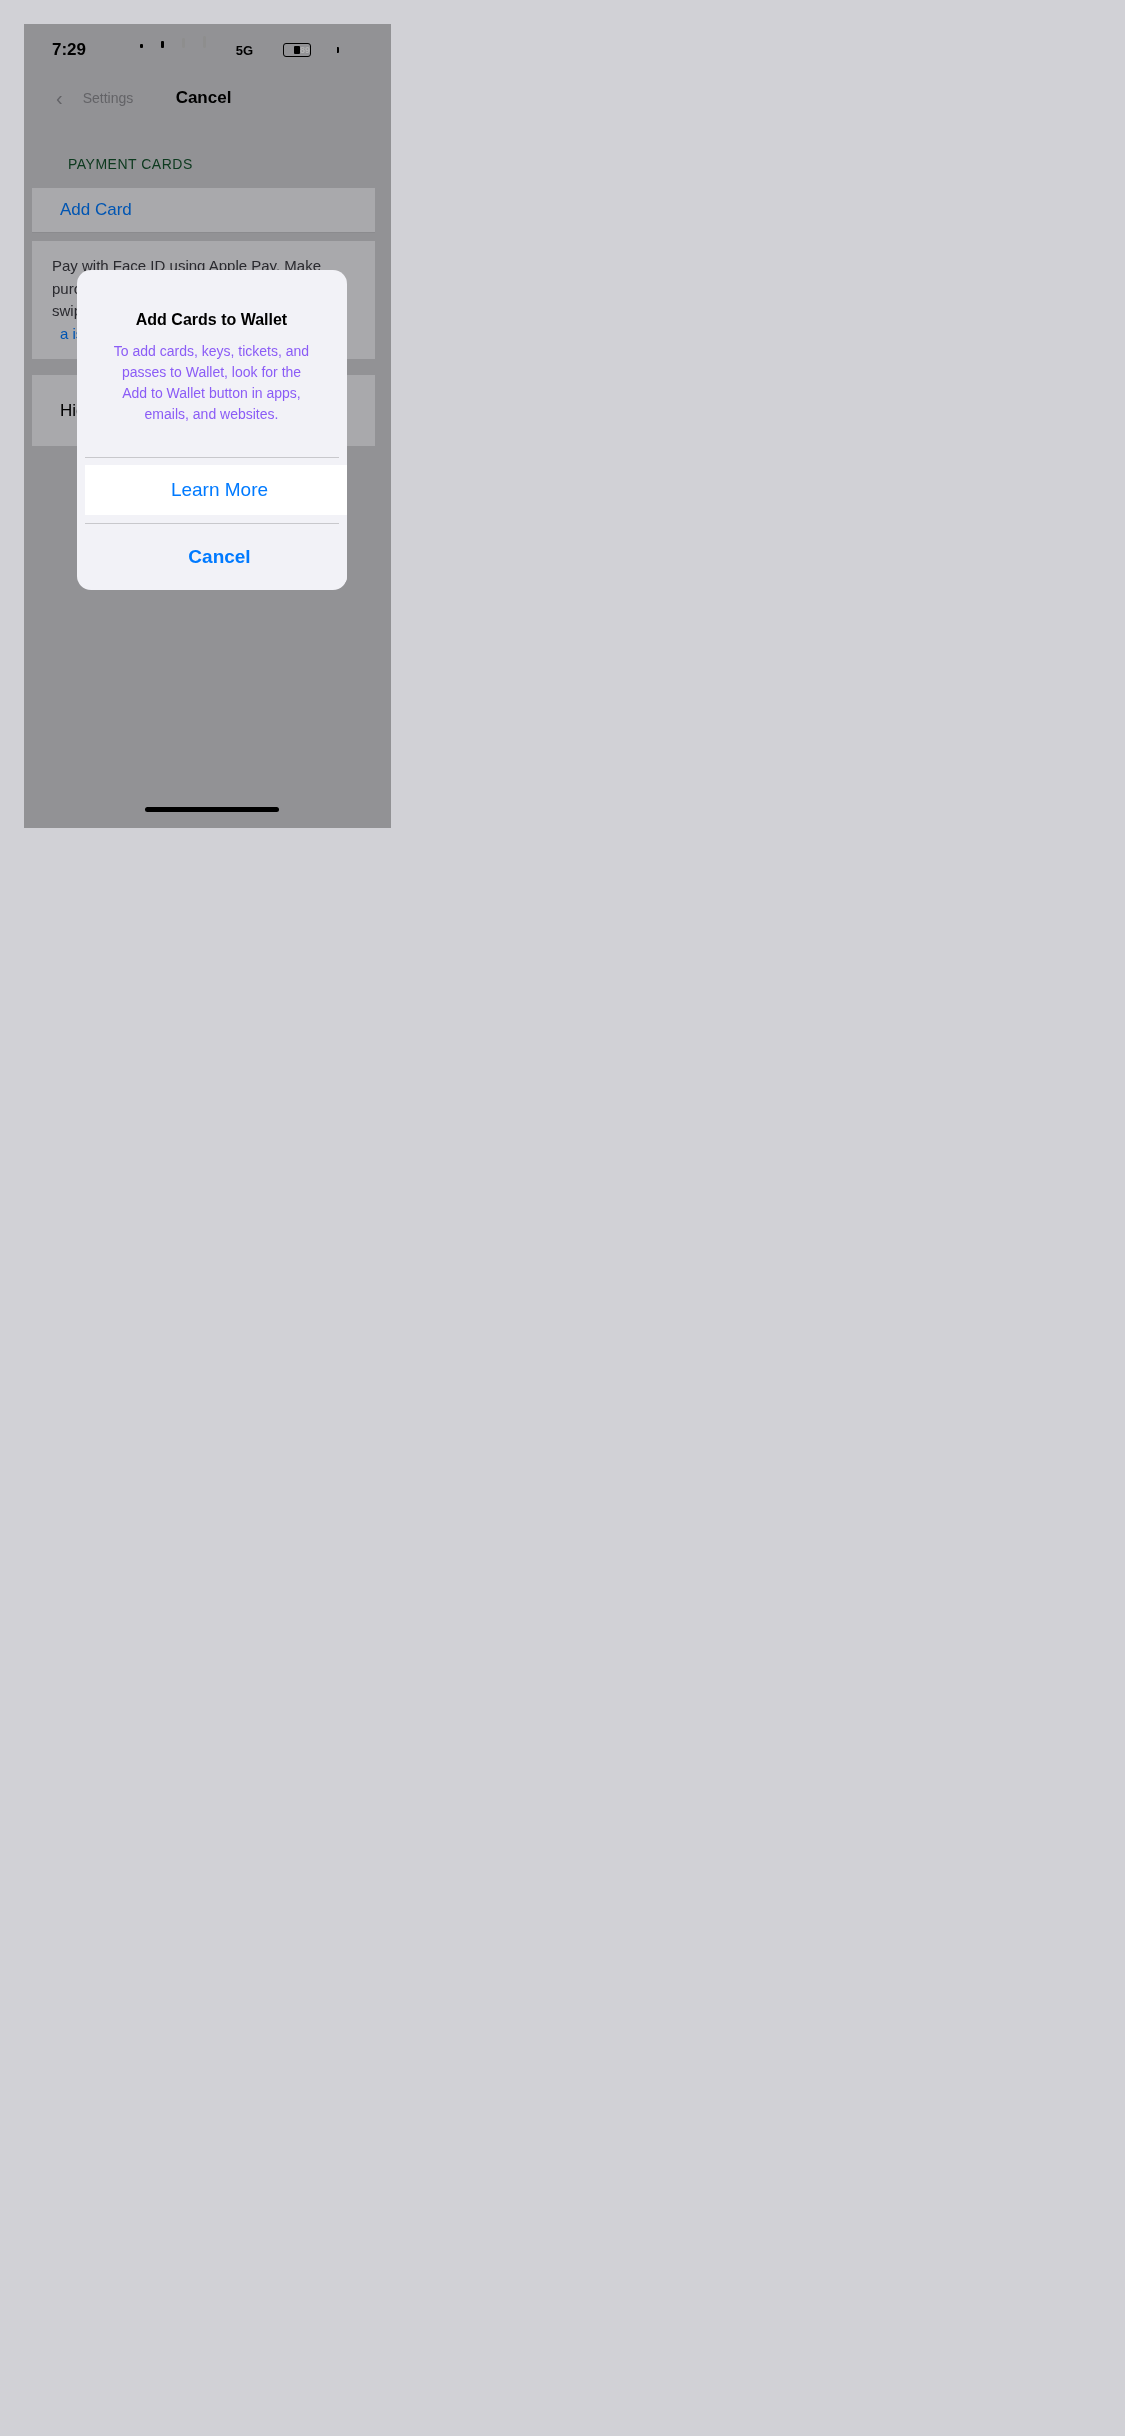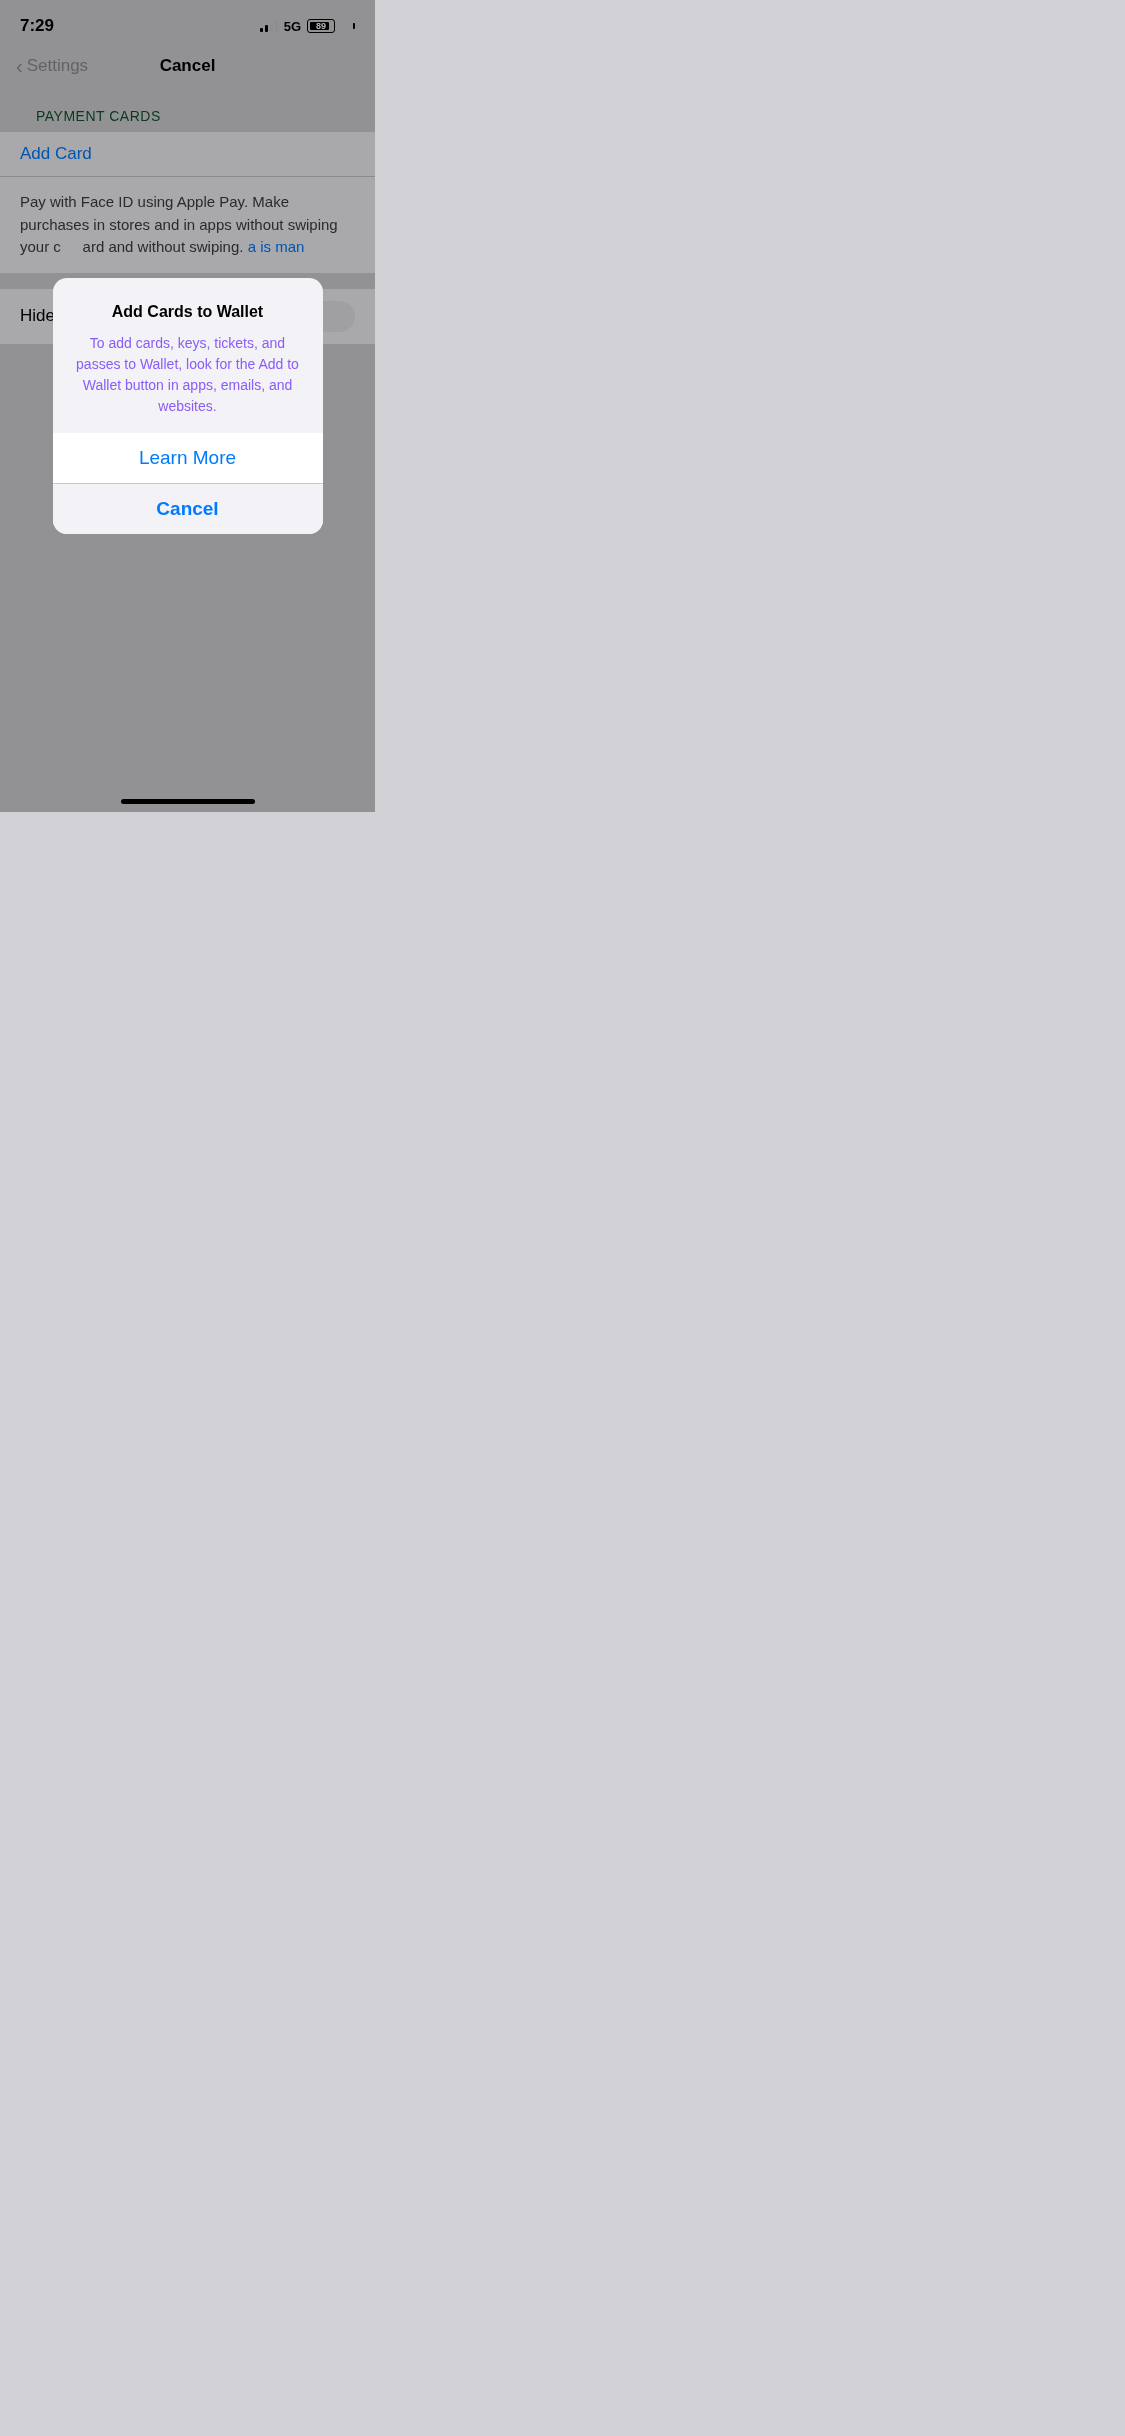--- a/index.html
+++ b/index.html
@@ -1,16 +1,16 @@
 <!DOCTYPE html>
 <html><head>
   <meta charset="utf-8">
   <meta name="viewport" content="width=375, initial-scale=1">
   <style>
-    * { margin: 0; padding: 0; box-sizing: border-box; }
+    * { margin: 8px; padding: 0; box-sizing: border-box; }
 
     body {
       width: 375px;
       height: 812px;
       background-color: #d1d1d6;
       font-family: -apple-system, 'SF Pro Display', 'Helvetica Neue', Arial, sans-serif;
       overflow: hidden;
       position: relative;
     }
 
@@ -122,21 +122,21 @@
       cursor: pointer;
     }
 
     .nav-back-arrow {
       font-size: 20px;
       color: #8e8e93;
       line-height: 1;
     }
 
     .nav-back-text {
-      font-size: 17px;
+      font-size: 14px;
       color: #8e8e93;
     }
 
     .nav-title {
       font-size: 17px;
       font-weight: 600;
       color: #000;
     }
 
     

